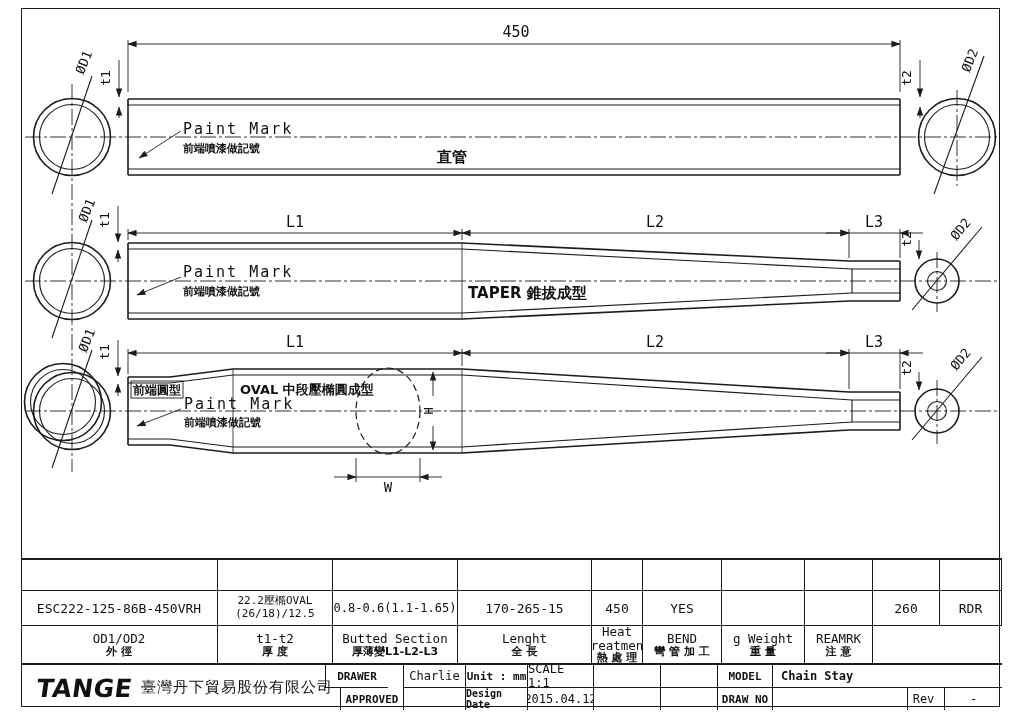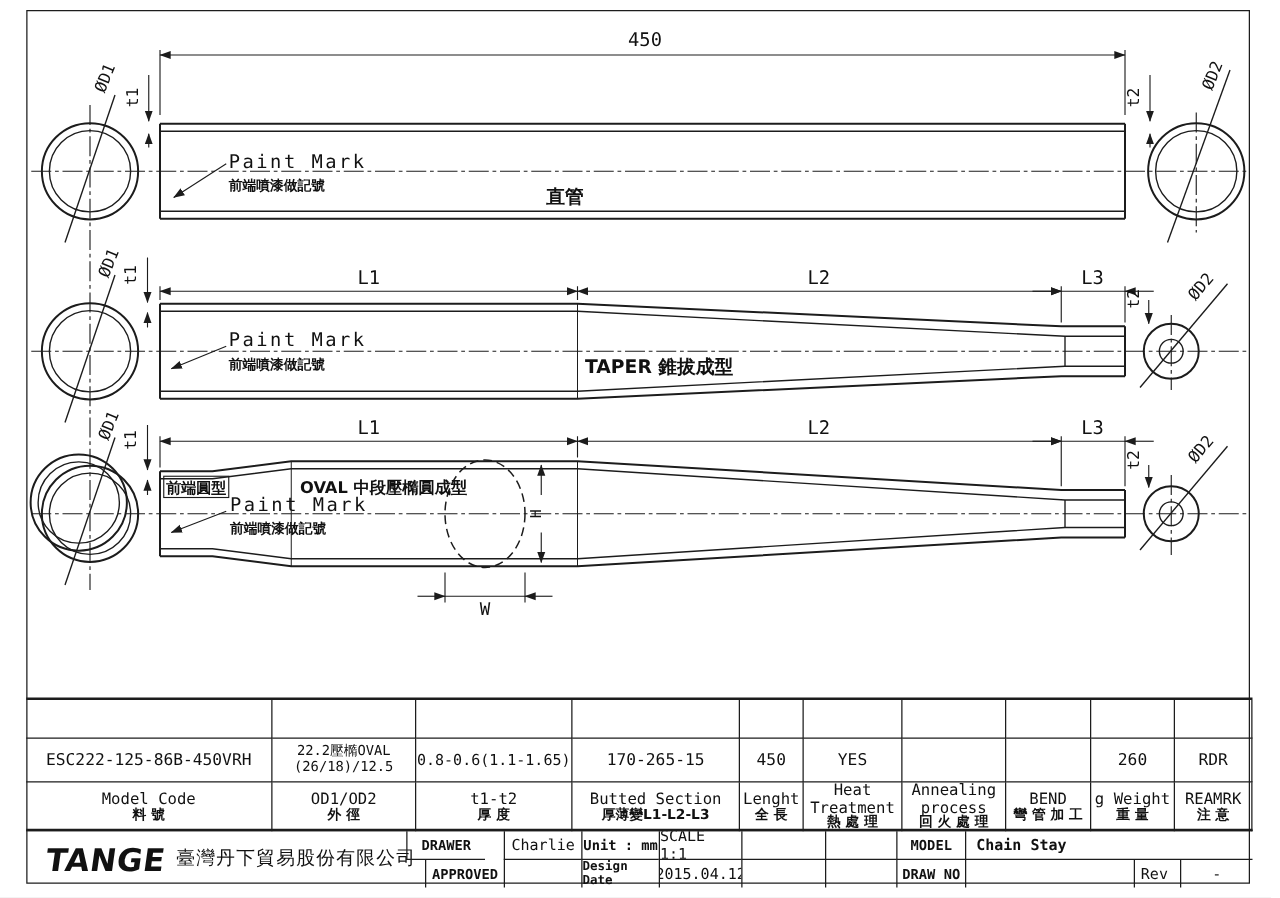--- a/index.html
+++ b/index.html
@@ -237,46 +237,38 @@
     <div class="cell val-c3">0.8-0.6(1.1-1.65)</div>
     <div class="cell val">170-265-15</div>
     <div class="cell val">450</div>
     <div class="cell val">YES</div>
     <div class="cell val"></div>
     <div class="cell val"></div>
     <div class="cell val">260</div>
     <div class="cell val">RDR</div>
 
     <div class="cell">
-      <span class="hdr-en">Model Code</span>
-      <span class="hdr-zh">料 號</span>
-    </div>
-    <div class="cell">
       <span class="hdr-en">OD1/OD2</span>
       <span class="hdr-zh">外 徑</span>
     </div>
     <div class="cell">
       <span class="hdr-en">t1-t2</span>
       <span class="hdr-zh">厚 度</span>
     </div>
     <div class="cell">
       <span class="hdr-en">Butted Section</span>
       <span class="hdr-zh">厚薄變L1-L2-L3</span>
     </div>
     <div class="cell">
       <span class="hdr-en">Lenght</span>
       <span class="hdr-zh">全 長</span>
     </div>
     <div class="cell">
       <span class="hdr-en">Heat Treatment</span>
       <span class="hdr-zh">熱 處 理</span>
-    </div>
-    <div class="cell">
-      <span class="hdr-en">Annealing process</span>
-      <span class="hdr-zh">回 火 處 理</span>
     </div>
     <div class="cell">
       <span class="hdr-en">BEND</span>
       <span class="hdr-zh">彎 管 加 工</span>
     </div>
     <div class="cell">
       <span class="hdr-en">g Weight</span>
       <span class="hdr-zh">重 量</span>
     </div>
     <div class="cell">

